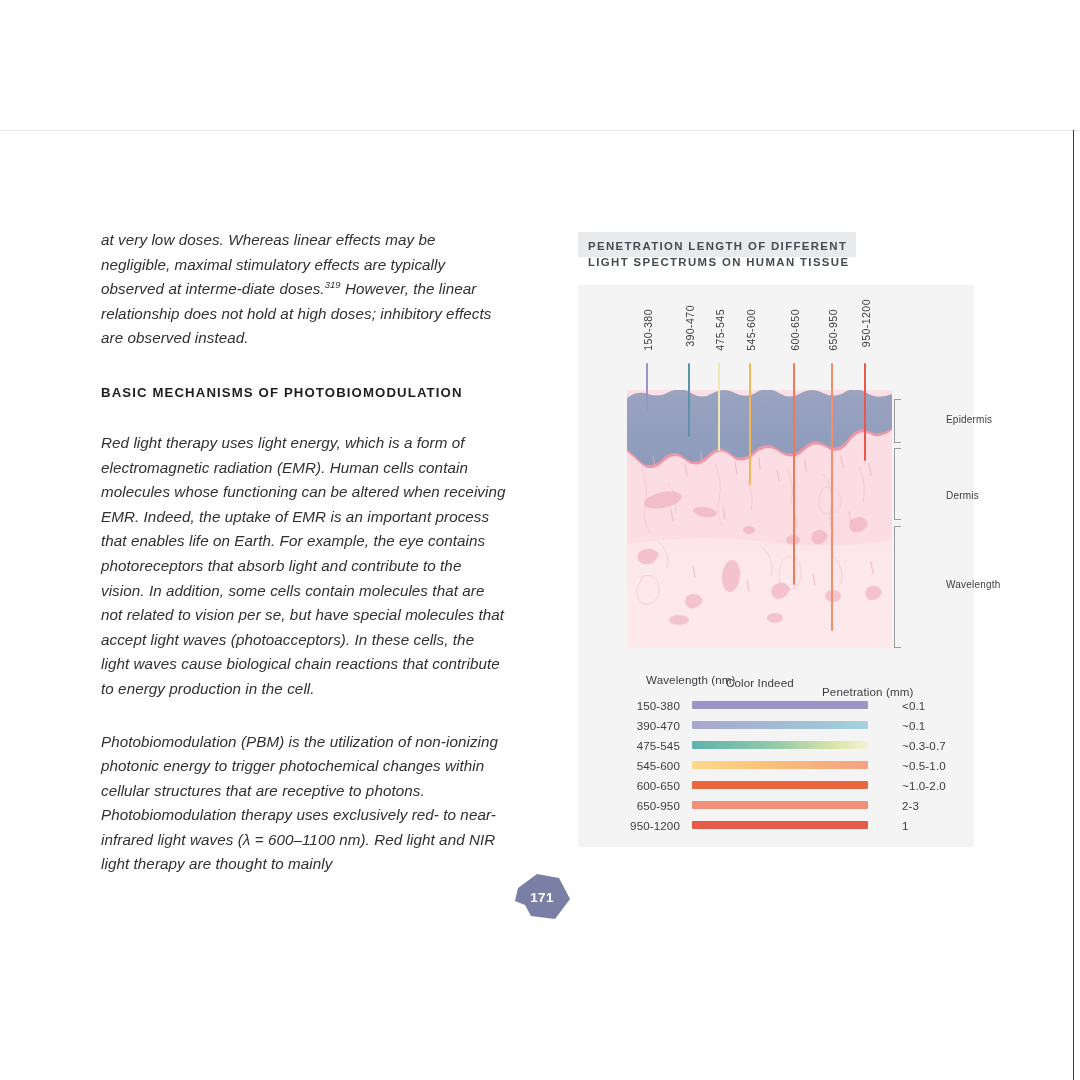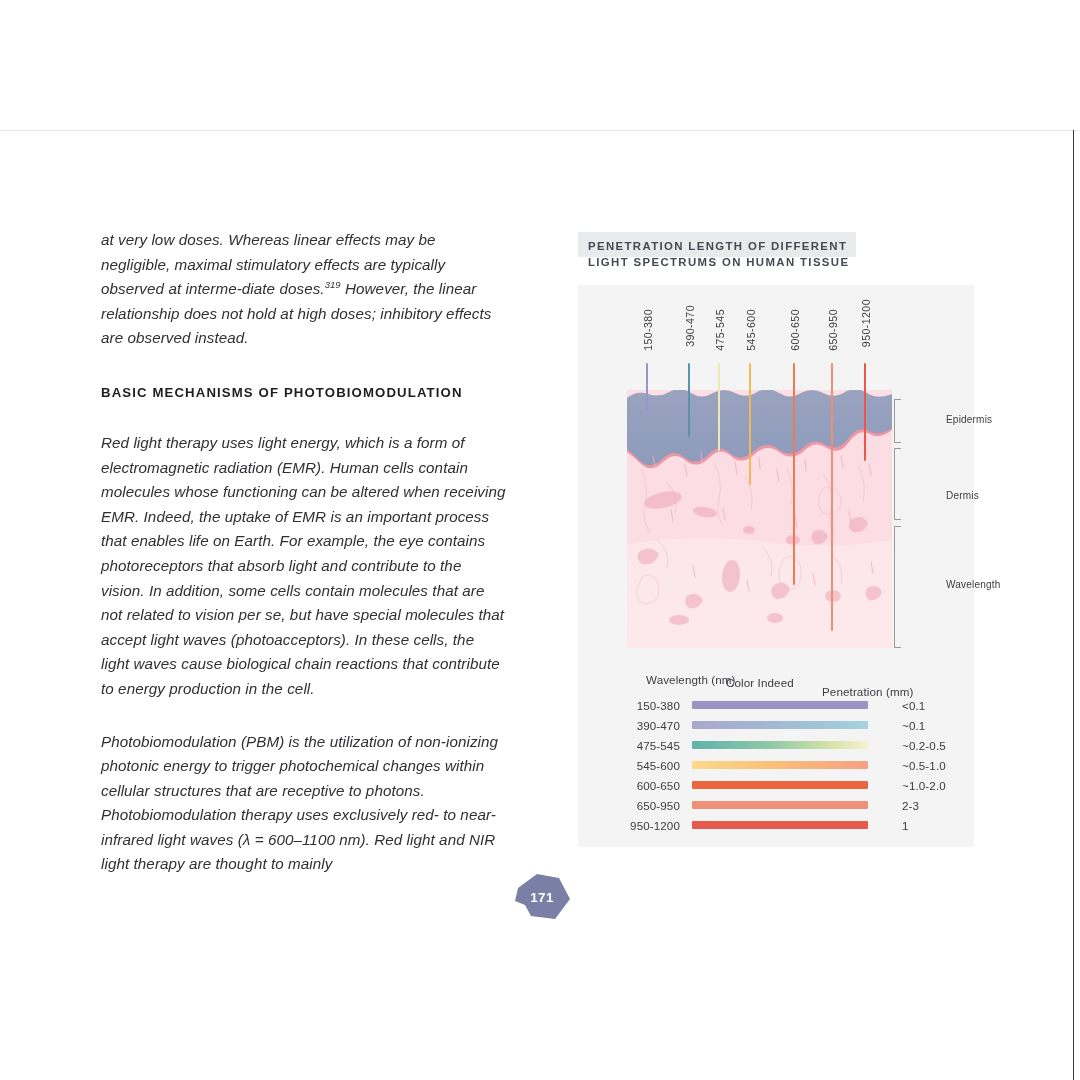--- a/index.html
+++ b/index.html
@@ -412,21 +412,21 @@
         <span class="lr-pen">&lt;0.1</span>
       </div>
       <div class="legend-row">
         <span class="lr-wl">390-470</span>
         <span class="lr-bar" style="background: linear-gradient(90deg, rgb(169, 167, 205) 0%, rgb(159, 195, 214) 70%, rgb(166, 211, 222) 100%);"></span>
         <span class="lr-pen">~0.1</span>
       </div>
       <div class="legend-row">
         <span class="lr-wl">475-545</span>
         <span class="lr-bar" style="background: linear-gradient(90deg, rgb(95, 179, 172) 0%, rgb(143, 201, 168) 45%, rgb(217, 227, 168) 80%, rgb(245, 242, 210) 100%);"></span>
-        <span class="lr-pen">~0.2-0.5</span>
+        <span class="lr-pen">~0.3-0.7</span>
       </div>
       <div class="legend-row">
         <span class="lr-wl">545-600</span>
         <span class="lr-bar" style="background: linear-gradient(90deg, rgb(252, 217, 140) 0%, rgb(250, 191, 121) 45%, rgb(245, 161, 132) 100%);"></span>
         <span class="lr-pen">~0.5-1.0</span>
       </div>
       <div class="legend-row">
         <span class="lr-wl">600-650</span>
         <span class="lr-bar" style="background: linear-gradient(90deg, rgb(233, 102, 63) 0%, rgb(233, 102, 63) 100%);"></span>
         <span class="lr-pen">~1.0-2.0</span>

